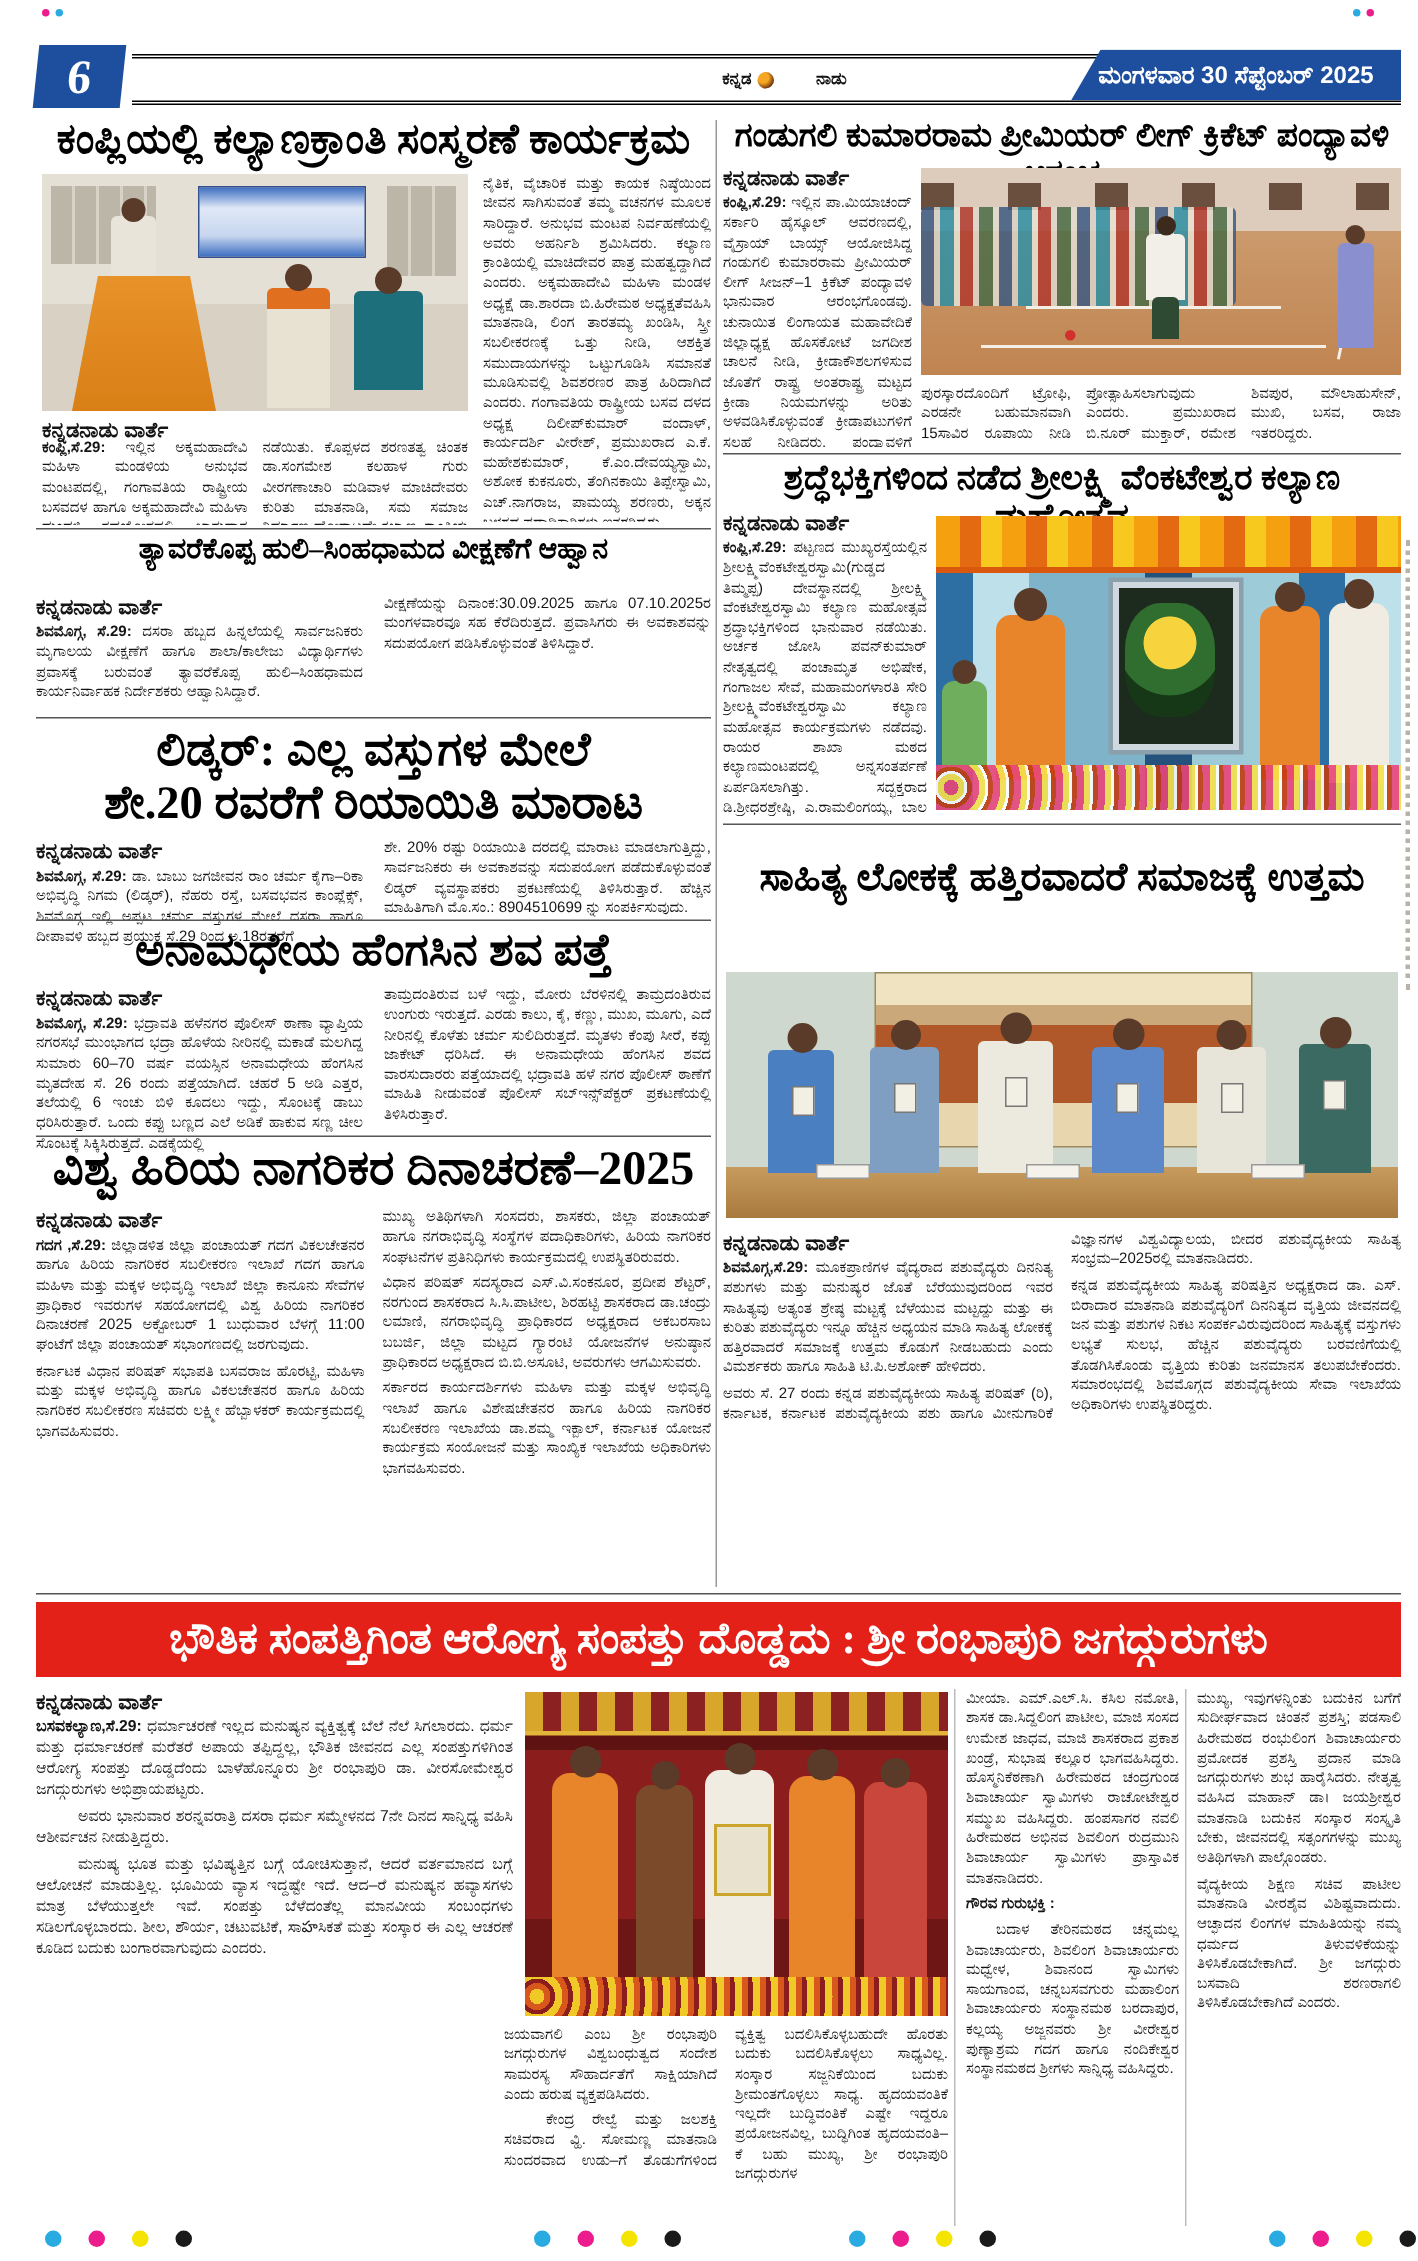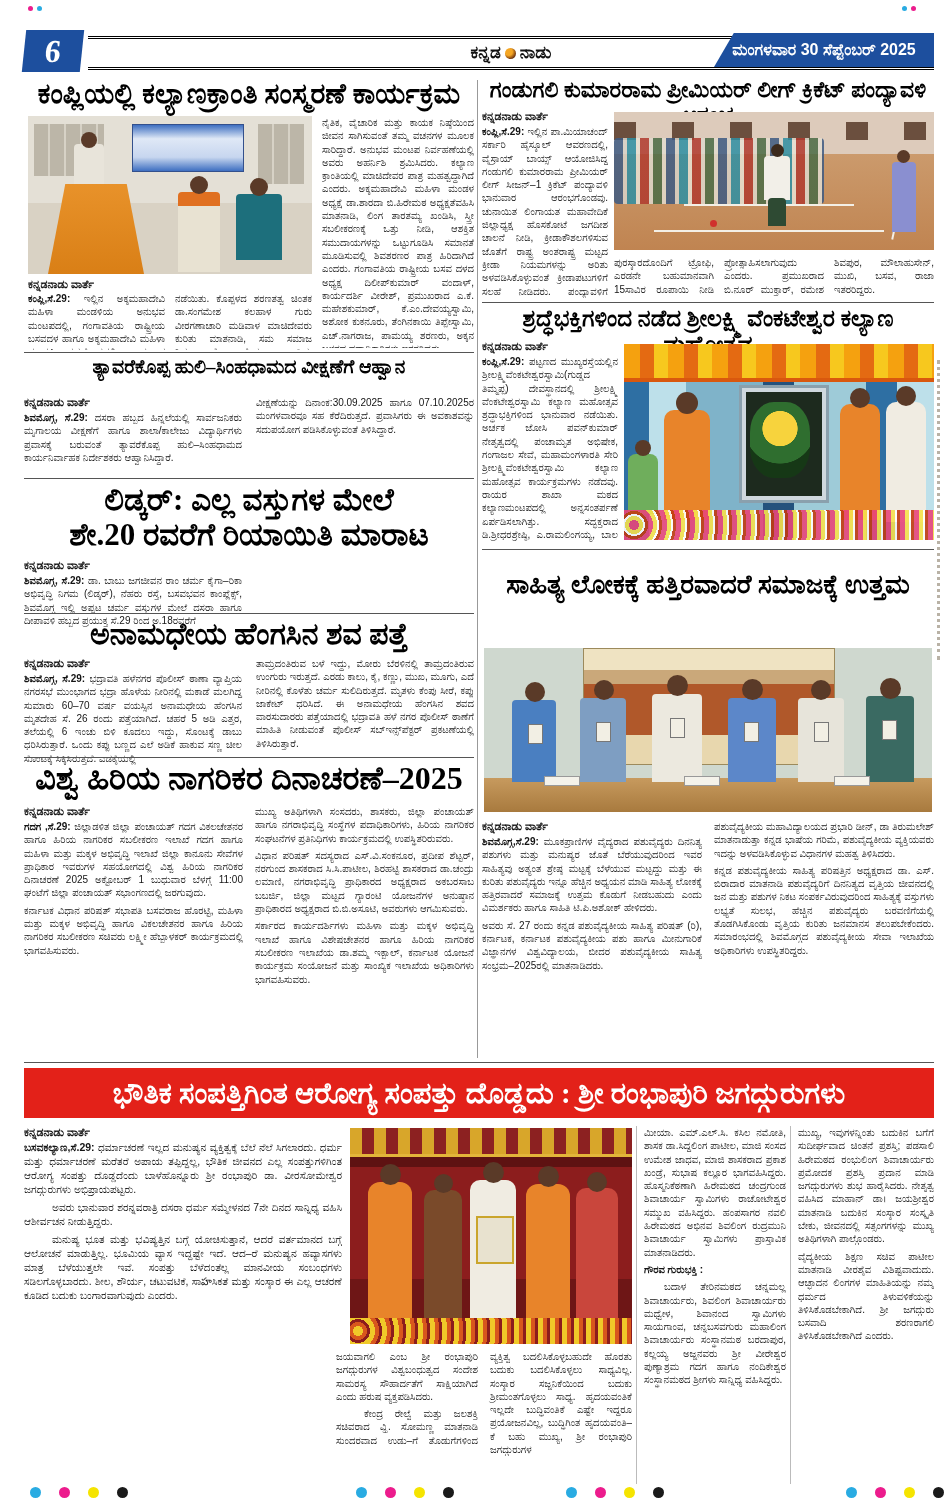--- a/index.html
+++ b/index.html
@@ -13,32 +13,32 @@
     left:24px;top:30px;width:58px;height:42px;background:#1d4f9e;color:#fff;
     font-family:"Liberation Serif",serif;font-size:32px;font-weight:bold;
     display:flex;align-items:center;justify-content:center;
     transform:skewX(-6deg);
   }
   .headbar{
     left:88px;top:36px;width:846px;height:28px;
     border-top:3px double #000;border-bottom:3px double #000;
     display:flex;align-items:center;justify-content:center;gap:4px;
   }
-  .masthead{font-family:"Liberation Serif",serif;font-weight:bold;font-size:17px;color:#111;}
+  .masthead{font-family:"Liberation Serif",serif;font-weight:bold;font-size:11px;color:#111;margin-left:24px;}
   .mastlogo{width:11px;height:11px;border-radius:50%;
     background:radial-gradient(circle at 35% 35%, #f5a623 0 35%, #7a3b10 70%, #222 100%);
     display:inline-block;}
   .dateflag{
     left:714px;top:33px;width:220px;height:34px;background:#1d4f9e;color:#fff;
     font-weight:bold;font-size:16px;display:flex;align-items:center;justify-content:center;
     clip-path:polygon(9% 0,100% 0,100% 100%,0 100%);
   }
   
   .hl{font-family:"Liberation Serif",serif;font-weight:bold;color:#000;text-align:center;line-height:1.12;}
-  .byline{font-weight:bold;font-size:11px;margin:0 0 2px 0;}
+  .byline{font-weight:bold;font-size:14px;margin:0 0 2px 0;}
   .bt{font-size:10px;line-height:1.33;text-align:justify;margin:0 0 4px 0;}
   .bt b{font-weight:bold;}
   .c2{column-count:2;column-gap:12px;}
   .c3{column-count:3;column-gap:10px;}
   .vrule{border-left:1px solid #999;width:0;}
   .hrule{border-top:1px solid #555;height:0;}
   
   .photo{overflow:hidden;position:absolute;background:#cfc9bd;}
   .ph-fig{position:absolute;border-radius:4px 4px 0 0;}
   .ph-head{position:absolute;border-radius:50%;background:#5a3a28;}
@@ -150,20 +150,23 @@
   </div>
 </div>
 <div class="abs hrule" style="left:24px;top:478px;width:450px;"></div>
 
 <div class="abs" style="left:24px;top:483px;width:450px;height:128px;">
   <div class="hl" style="font-size:31px;">ಲಿಡ್ಕರ್: ಎಲ್ಲ ವಸ್ತುಗಳ ಮೇಲೆ</div>
   <div class="hl" style="font-size:31px;">ಶೇ.20 ರವರೆಗೆ ರಿಯಾಯಿತಿ ಮಾರಾಟ</div>
   <div style="position:absolute;left:0;top:76px;width:218px;">
     <div class="byline">ಕನ್ನಡನಾಡು ವಾರ್ತೆ</div>
     <p class="bt"><b>ಶಿವಮೊಗ್ಗ, ಸೆ.29:</b> <span>ಡಾ. ಬಾಬು ಜಗಜೀವನ ರಾಂ ಚರ್ಮ ಕೈಗಾ–ರಿಕಾ ಅಭಿವೃದ್ಧಿ ನಿಗಮ (ಲಿಡ್ಕರ್), ನೆಹರು ರಸ್ತೆ, ಬಸವಭವನ ಕಾಂಪ್ಲೆಕ್ಸ್, ಶಿವಮೊಗ್ಗ ಇಲ್ಲಿ ಅಪ್ಪಟ ಚರ್ಮ ವಸ್ತುಗಳ ಮೇಲೆ ದಸರಾ ಹಾಗೂ ದೀಪಾವಳಿ ಹಬ್ಬದ ಪ್ರಯುಕ್ತ ಸೆ.29 ರಿಂದ ಅ.18ರವರೆಗೆ</span></p>
+  </div>
+  <div style="position:absolute;left:232px;top:76px;width:218px;">
+    <p class="bt">ಶೇ. 20% ರಷ್ಟು ರಿಯಾಯಿತಿ ದರದಲ್ಲಿ ಮಾರಾಟ ಮಾಡಲಾಗುತ್ತಿದ್ದು, ಸಾರ್ವಜನಿಕರು ಈ ಅವಕಾಶವನ್ನು ಸದುಪಯೋಗ ಪಡೆದುಕೊಳ್ಳುವಂತೆ ಲಿಡ್ಕರ್ ವ್ಯವಸ್ಥಾಪಕರು ಪ್ರಕಟಣೆಯಲ್ಲಿ ತಿಳಿಸಿರುತ್ತಾರೆ. ಹೆಚ್ಚಿನ ಮಾಹಿತಿಗಾಗಿ ಮೊ.ಸಂ.: 8904510699 ನ್ನು ಸಂಪರ್ಕಿಸುವುದು.</p>
   </div>
 </div>
 <div class="abs hrule" style="left:24px;top:613px;width:450px;"></div>
 
 <div class="abs" style="left:24px;top:617px;width:450px;height:136px;">
   <div class="hl" style="font-size:30px;">ಅನಾಮಧೇಯ ಹೆಂಗಸಿನ ಶವ ಪತ್ತೆ</div>
   <div style="position:absolute;left:0;top:40px;width:218px;">
     <div class="byline">ಕನ್ನಡನಾಡು ವಾರ್ತೆ</div>
     <p class="bt"><b>ಶಿವಮೊಗ್ಗ, ಸೆ.29:</b> <span>ಭದ್ರಾವತಿ ಹಳೆನಗರ ಪೊಲೀಸ್ ಠಾಣಾ ವ್ಯಾಪ್ತಿಯ ನಗರಸಭೆ ಮುಂಭಾಗದ ಭದ್ರಾ ಹೊಳೆಯ ನೀರಿನಲ್ಲಿ ಮಕಾಡೆ ಮಲಗಿದ್ದ ಸುಮಾರು 60–70 ವರ್ಷ ವಯಸ್ಸಿನ ಅನಾಮಧೇಯ ಹೆಂಗಸಿನ ಮೃತದೇಹ ಸೆ. 26 ರಂದು ಪತ್ತೆಯಾಗಿದೆ. ಚಹರೆ 5 ಅಡಿ ಎತ್ತರ, ತಲೆಯಲ್ಲಿ 6 ಇಂಚು ಬಿಳಿ ಕೂದಲು ಇದ್ದು, ಸೊಂಟಕ್ಕೆ ಡಾಬು ಧರಿಸಿರುತ್ತಾರೆ. ಒಂದು ಕಪ್ಪು ಬಣ್ಣದ ಎಲೆ ಅಡಿಕೆ ಹಾಕುವ ಸಣ್ಣ ಚೀಲ ಸೊಂಟಕ್ಕೆ ಸಿಕ್ಕಿಸಿರುತ್ತದೆ. ಎಡಕೈಯಲ್ಲಿ</span></p>
   </div>
@@ -259,21 +262,20 @@
     <div class="p4-book" style="left:330px;top:74px;"></div>
     <div class="p4-book" style="left:398px;top:72px;"></div>
     <div class="p4-paper" style="left:60px;"></div>
     <div class="p4-paper" style="left:200px;"></div>
     <div class="p4-paper" style="left:350px;"></div>
   </div>
   <div style="position:absolute;left:0;top:250px;width:452px;height:250px;overflow:hidden;" class="c2">
     <div class="byline">ಕನ್ನಡನಾಡು ವಾರ್ತೆ</div>
     <p class="bt"><b>ಶಿವಮೊಗ್ಗ,ಸೆ.29:</b> <span>ಮೂಕಪ್ರಾಣಿಗಳ ವೈದ್ಯರಾದ ಪಶುವೈದ್ಯರು ದಿನನಿತ್ಯ ಪಶುಗಳು ಮತ್ತು ಮನುಷ್ಯರ ಜೊತೆ ಬೆರೆಯುವುದರಿಂದ ಇವರ ಸಾಹಿತ್ಯವು ಅತ್ಯಂತ ಶ್ರೇಷ್ಠ ಮಟ್ಟಕ್ಕೆ ಬೆಳೆಯುವ ಮಟ್ಟದ್ದು ಮತ್ತು ಈ ಕುರಿತು ಪಶುವೈದ್ಯರು ಇನ್ನೂ ಹೆಚ್ಚಿನ ಅಧ್ಯಯನ ಮಾಡಿ ಸಾಹಿತ್ಯ ಲೋಕಕ್ಕೆ ಹತ್ತಿರವಾದರೆ ಸಮಾಜಕ್ಕೆ ಉತ್ತಮ ಕೊಡುಗೆ ನೀಡಬಹುದು ಎಂದು ವಿಮರ್ಶಕರು ಹಾಗೂ ಸಾಹಿತಿ ಟಿ.ಪಿ.ಅಶೋಕ್ ಹೇಳಿದರು.</span></p>
     <p class="bt">ಅವರು ಸೆ. 27 ರಂದು ಕನ್ನಡ ಪಶುವೈದ್ಯಕೀಯ ಸಾಹಿತ್ಯ ಪರಿಷತ್ (ರಿ), ಕರ್ನಾಟಕ, ಕರ್ನಾಟಕ ಪಶುವೈದ್ಯಕೀಯ ಪಶು ಹಾಗೂ ಮೀನುಗಾರಿಕೆ ವಿಜ್ಞಾನಗಳ ವಿಶ್ವವಿದ್ಯಾಲಯ, ಬೀದರ ಪಶುವೈದ್ಯಕೀಯ ಸಾಹಿತ್ಯ ಸಂಭ್ರಮ–2025ರಲ್ಲಿ ಮಾತನಾಡಿದರು.</p>
-    <p class="bt">ಪಶುವೈದ್ಯಕೀಯ ಮಹಾವಿದ್ಯಾಲಯದ ಪ್ರಭಾರಿ ಡೀನ್, ಡಾ ತಿರುಮಲೇಶ್ ಮಾತನಾಡುತ್ತಾ ಕನ್ನಡ ಭಾಷೆಯ ಗರಿಮೆ, ಪಶುವೈದ್ಯಕೀಯ ವ್ಯಕ್ತಿಯವರು ಇದನ್ನು ಅಳವಡಿಸಿಕೊಳ್ಳುವ ವಿಧಾನಗಳ ಮಹತ್ವ ತಿಳಿಸಿದರು.</p>
     <p class="bt">ಕನ್ನಡ ಪಶುವೈದ್ಯಕೀಯ ಸಾಹಿತ್ಯ ಪರಿಷತ್ತಿನ ಅಧ್ಯಕ್ಷರಾದ ಡಾ. ಎಸ್. ಬಿರಾದಾರ ಮಾತನಾಡಿ ಪಶುವೈದ್ಯರಿಗೆ ದಿನನಿತ್ಯದ ವೃತ್ತಿಯ ಜೀವನದಲ್ಲಿ ಜನ ಮತ್ತು ಪಶುಗಳ ನಿಕಟ ಸಂಪರ್ಕವಿರುವುದರಿಂದ ಸಾಹಿತ್ಯಕ್ಕೆ ವಸ್ತುಗಳು ಲಭ್ಯತೆ ಸುಲಭ, ಹೆಚ್ಚಿನ ಪಶುವೈದ್ಯರು ಬರವಣಿಗೆಯಲ್ಲಿ ತೊಡಗಿಸಿಕೊಂಡು ವೃತ್ತಿಯ ಕುರಿತು ಜನಮಾನಸ ತಲುಪಬೇಕೆಂದರು. ಸಮಾರಂಭದಲ್ಲಿ ಶಿವಮೊಗ್ಗದ ಪಶುವೈದ್ಯಕೀಯ ಸೇವಾ ಇಲಾಖೆಯ ಅಧಿಕಾರಿಗಳು ಉಪಸ್ಥಿತರಿದ್ದರು.</p>
   </div>
 </div>
 
 <div class="abs hrule" style="left:24px;top:1062px;width:910px;"></div>
 
 <div class="abs" style="left:24px;top:1068px;width:910px;height:50px;background:#e32119;display:flex;align-items:center;justify-content:center;">
   <span class="hl" style="color:#fff;font-size:29px;">ಭೌತಿಕ ಸಂಪತ್ತಿಗಿಂತ ಆರೋಗ್ಯ ಸಂಪತ್ತು ದೊಡ್ಡದು : ಶ್ರೀ ರಂಭಾಪುರಿ ಜಗದ್ಗುರುಗಳು</span>
 </div>
 

